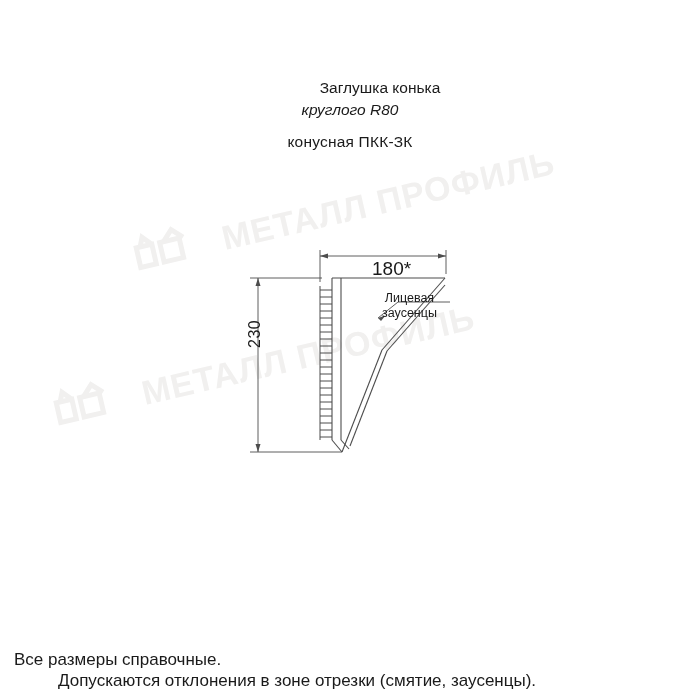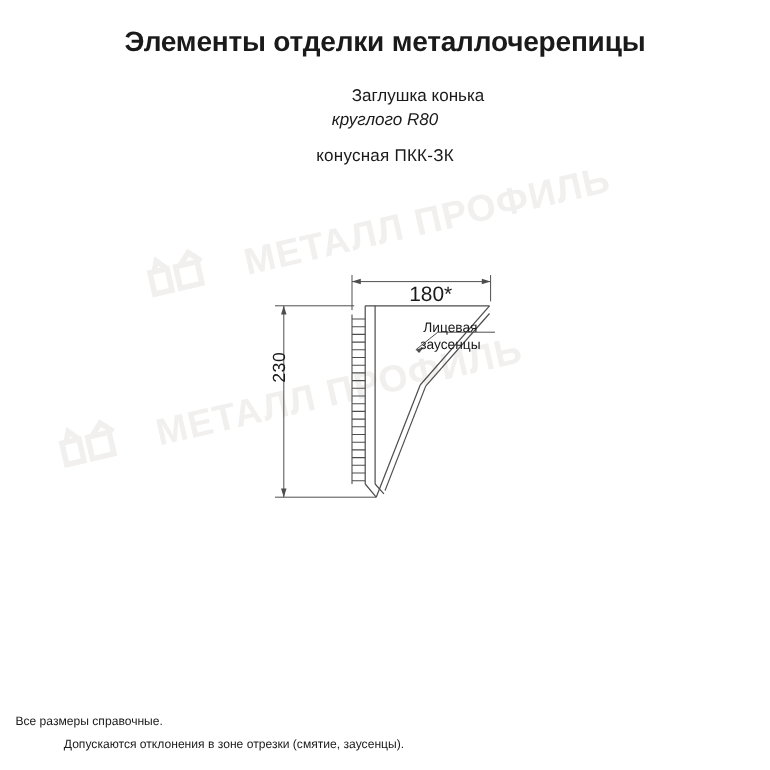--- a/index.html
+++ b/index.html
@@ -54,21 +54,21 @@
     position: absolute;
     top: 0;
     left: 0;
     width: 700px;
     height: 700px;
     pointer-events: none;
   }
   .footer {
     position: absolute;
     left: 14px;
-    font-size: 11px;
+    font-size: 17px;
     color: #1a1a1a;
   }
   .footer-1 { top: 650px; }
   .footer-2 { top: 671px; margin-left: 44px; }
 
   .lbl {
     position: absolute;
     font-size: 19px;
     color: #1a1a1a;
     white-space: nowrap;
@@ -114,21 +114,20 @@
         <g stroke="#f1f0ef" stroke-width="5" fill="none">
           <path d="M-62 -22 L-62 -2 L-42 -2 L-42 -22 Z"></path>
           <path d="M-58 -22 L-48 -32 L-38 -22"></path>
           <path d="M-86 -22 L-86 -2 L-70 -2 L-70 -22 Z"></path>
           <path d="M-82 -22 L-78 -31 L-70 -22"></path>
         </g>
       </g>
     </g>
   </svg>
 
-  <div class="title">Элементы отделки металлочерепицы</div>
   <div class="subtitle subtitle-1">Заглушка конька</div>
   <div class="subtitle subtitle-2">круглого R80</div>
   <div class="subtitle subtitle-3">конусная  ПКК-ЗК</div>
 
   <div class="drawing">
     <svg width="480" height="300" viewBox="0 0 480 300" xmlns="http://www.w3.org/2000/svg">
       <g stroke="#4d4d4d" fill="none" stroke-width="1.1">
 
         <path d="M222 88 L335 88"></path>
 

